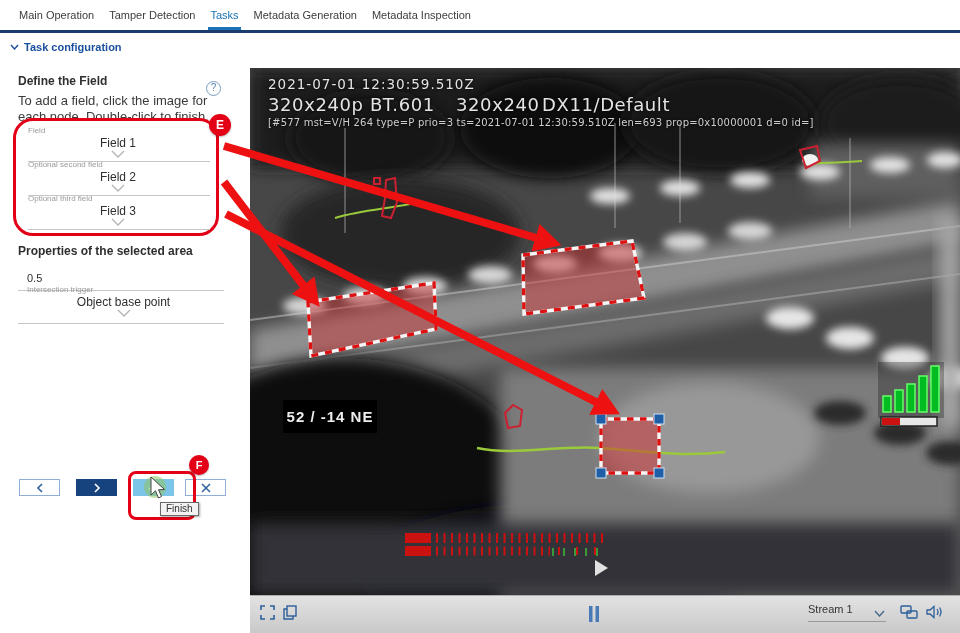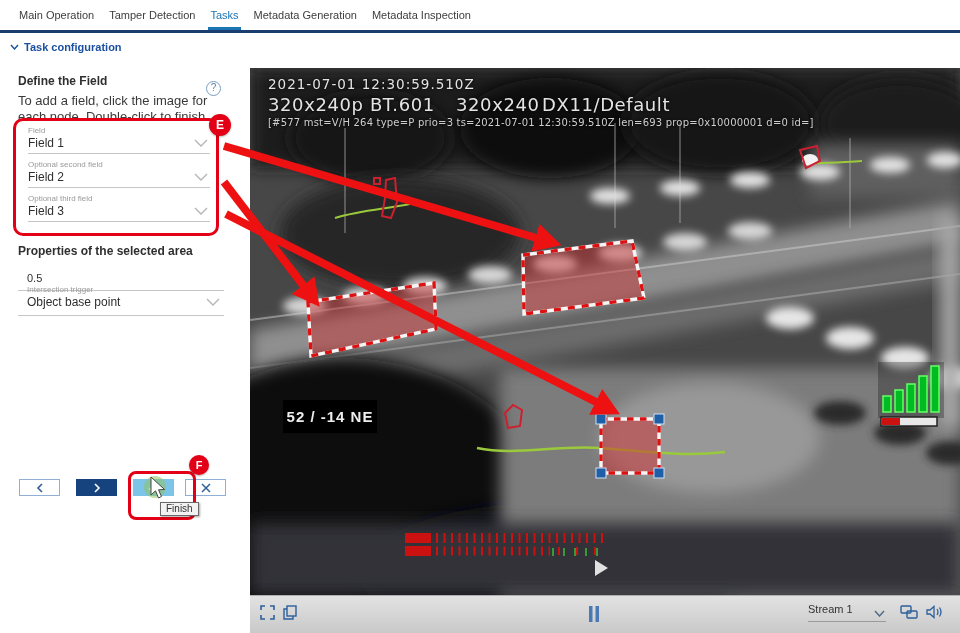--- a/index.html
+++ b/index.html
@@ -18,25 +18,25 @@
                     color:#1a4f9e; font-size:11px; font-weight:bold; cursor:pointer; }
   .section-header svg { display:block; }
 
   
   .panel-title { position:absolute; left:18px; top:74px; font-size:12px; font-weight:bold; color:#2f2f2f; }
   .help-circle { position:absolute; left:206px; top:81px; width:15px; height:15px; border:1.4px solid #7a9ec2;
                  border-radius:50%; color:#5b84ad; font-size:10px; line-height:12px; text-align:center; cursor:pointer; }
   .help-text { position:absolute; left:18px; top:93px; width:214px; font-size:13px; color:#3a3a3a; line-height:1.25; }
 
   .fields-box { position:absolute; left:13px; top:118px; width:206px; height:118px;
-                border:3px solid #e30016; border-radius:10px; }
+                border:3px solid #e30016; border-radius:20px; }
   .field-group { position:absolute; left:12px; width:182px; border-bottom:1px solid #c6c6c6; cursor:pointer; }
   .fg1 { top:5px; } .fg2 { top:39px; } .fg3 { top:73px; }
   .field-label { font-size:8px; color:#9a9a9a; display:block; }
-  .field-value { display:flex; justify-content:space-between; align-items:center; padding:1px 2px 3px 0; }
+  .field-value { display:flex; justify-content:space-between; align-items:center; padding:1px 2px 3px 0;flex-direction:column; }
   .field-value span { font-size:12px; color:#2f2f2f; }
   .chev-down { width:14px; height:8px; }
 
   .props-title { position:absolute; left:18px; top:244px; font-size:12px; font-weight:bold; color:#2f2f2f; }
   .area-group { position:absolute; left:18px; top:266px; width:206px; border-bottom:1px solid #c6c6c6;
                 padding:2px 0 4px 9px; cursor:text; }
   .area-group span { font-size:11px; color:#2f2f2f; }
   .trigger-group { position:absolute; left:18px; top:284px; width:206px; border-bottom:1px solid #c6c6c6;
                    padding:1px 2px 3px 9px; cursor:pointer; }
 

